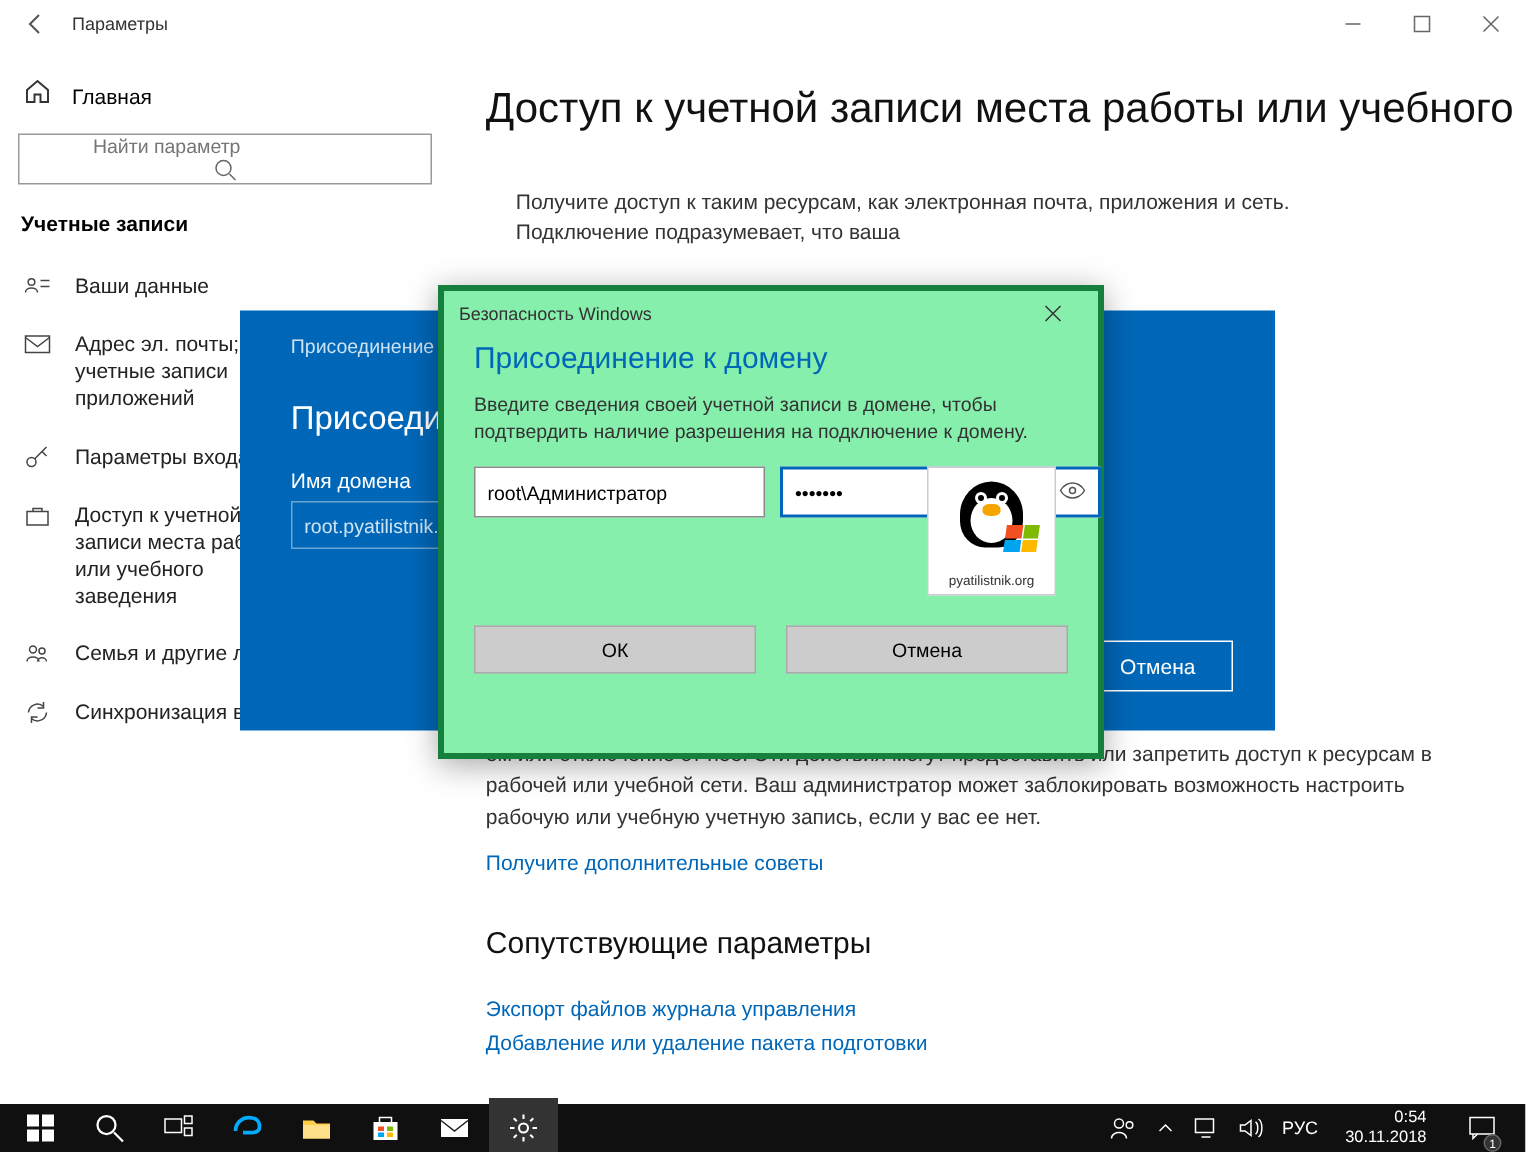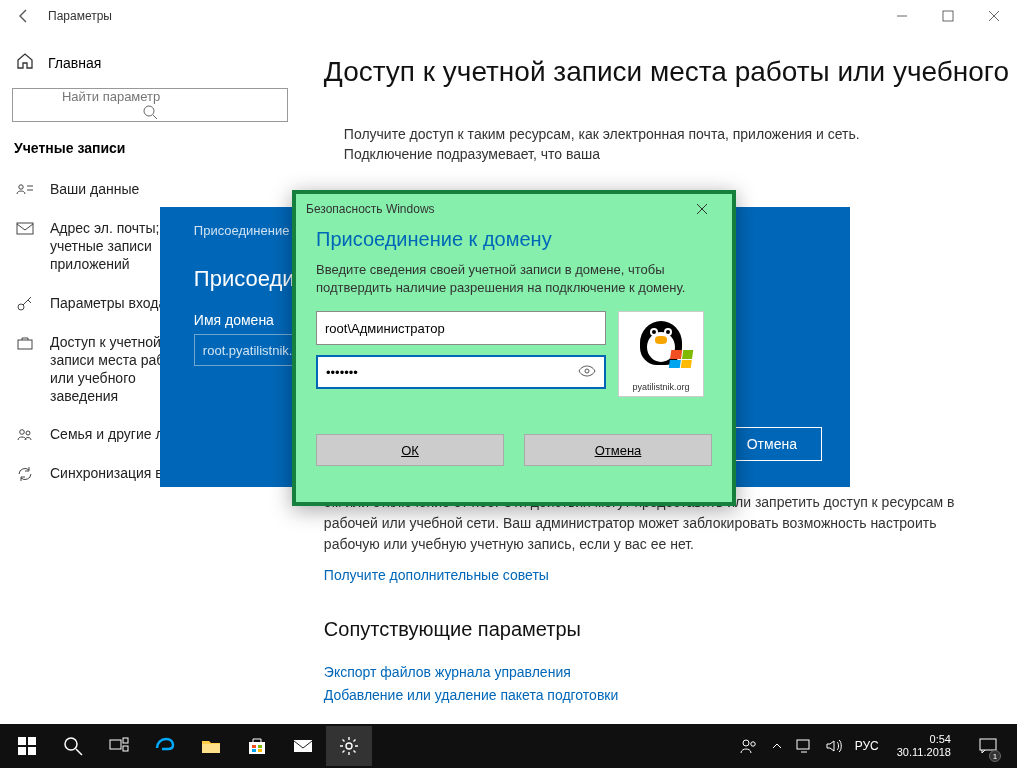--- a/index.html
+++ b/index.html
@@ -34,40 +34,40 @@
   .below .para{max-width:640px;margin-bottom:8px;}
   .link{color:#0067b8;cursor:pointer;display:inline-block;margin-top:2px;}
   .subhead{font-size:20px;font-weight:400;margin:28px 0 14px 0;color:#111;}
   .sec-dialog{position:absolute;left:292px;top:190px;width:444px;height:316px;background:#86efac;border:4px solid #15803d;box-shadow:0 4px 20px rgba(0,0,0,.35);}
   .sd-title{height:30px;display:flex;align-items:center;padding:0 10px;font-size:12px;color:#333;}
   .sd-close{margin-left:auto;width:40px;height:24px;display:flex;align-items:center;justify-content:center;}
   .sd-body{padding:4px 20px 14px 20px;}
   .sd-h{font-size:20px;color:#0067b8;margin-bottom:10px;}
   .sd-p{font-size:13px;color:#333;line-height:1.4;max-width:390px;margin-bottom:14px;}
   .sd-row{display:flex;gap:12px;align-items:flex-start;}
-  .sd-inputs{display:flex;flex-direction:column;gap:10px;width:290px;}
+  .sd-inputs{display:flex;flex-direction:row;gap:10px;width:290px;}
   .sd-inp{height:34px;border:1px solid #8a8a8a;background:#fff;display:flex;align-items:center;padding:0 8px;font-size:13px;}
   .sd-inp input{border:none;outline:none;flex:1;font-size:13px;background:#fff;}
   .sd-inp.pwd{border:2px solid #0067b8;}
   .eye{color:#555;}
   .sd-img{width:86px;height:86px;border:1px solid #ccc;background:#fff;display:flex;flex-direction:column;align-items:center;justify-content:space-between;padding:4px 0;}
   .penguin{position:relative;width:50px;height:50px;}
   .p-body{position:absolute;left:4px;top:5px;width:42px;height:44px;background:#000;border-radius:50% 50% 40% 40%;}
   .p-belly{position:absolute;left:11px;top:16px;width:28px;height:30px;background:#fff;border-radius:50%;}
   .p-beak{position:absolute;left:19px;top:20px;width:12px;height:8px;background:#f6a500;border-radius:40%;}
   .p-eye{position:absolute;top:12px;width:8px;height:8px;background:#fff;border-radius:50%;}
   .p-eye.l{left:14px}.p-eye.r{left:28px}
   .p-pup{position:absolute;top:14px;width:4px;height:4px;background:#000;border-radius:50%;}
   .p-pup.l{left:16px}.p-pup.r{left:30px}
   .winflag{position:absolute;right:-6px;bottom:-2px;width:22px;height:18px;display:grid;grid-template-columns:1fr 1fr;grid-template-rows:1fr 1fr;gap:1px;transform:skewX(-8deg);}
   .winflag div:nth-child(1){background:#f25022}.winflag div:nth-child(2){background:#7fba00}.winflag div:nth-child(3){background:#00a4ef}.winflag div:nth-child(4){background:#ffb900}
   .sd-imgtxt{font-size:9px;color:#333;}
-  .sd-btns{display:flex;gap:20px;margin-top:37px;text-decoration:underline;}
+  .sd-btns{display:flex;gap:20px;margin-top:20px;}
   .sd-btn{flex:1;height:32px;background:#ccc;border:1px solid #aaa;font-size:13px;}
-  .taskbar{position:absolute;left:0;right:0;bottom:0;height:44px;background:#101010;display:flex;align-items:center;padding:0 4px;color:#fff;}
+  .taskbar{position:absolute;left:0;right:0;bottom:0;height:32px;background:#101010;display:flex;align-items:center;padding:0 4px;color:#fff;}
   .tbar-item{width:46px;height:40px;display:flex;align-items:center;justify-content:center;color:#fff;}
   .tbar-item svg{width:20px;height:20px;}
   .tbar-item.active{background:#333;}
   .tray{margin-left:auto;display:flex;align-items:center;gap:12px;padding-right:6px;}
   .tray .ic{display:flex;align-items:center;justify-content:center;color:#fff;}
   .clock{font-size:11px;text-align:right;line-height:1.2;padding:0 6px;}
   .notif{width:38px;height:40px;display:flex;align-items:center;justify-content:center;position:relative;}
   .notif .badge{position:absolute;bottom:4px;right:6px;width:12px;height:12px;border-radius:50%;background:#333;border:1px solid #666;font-size:8px;display:flex;align-items:center;justify-content:center;}
 </style>
 </head>

